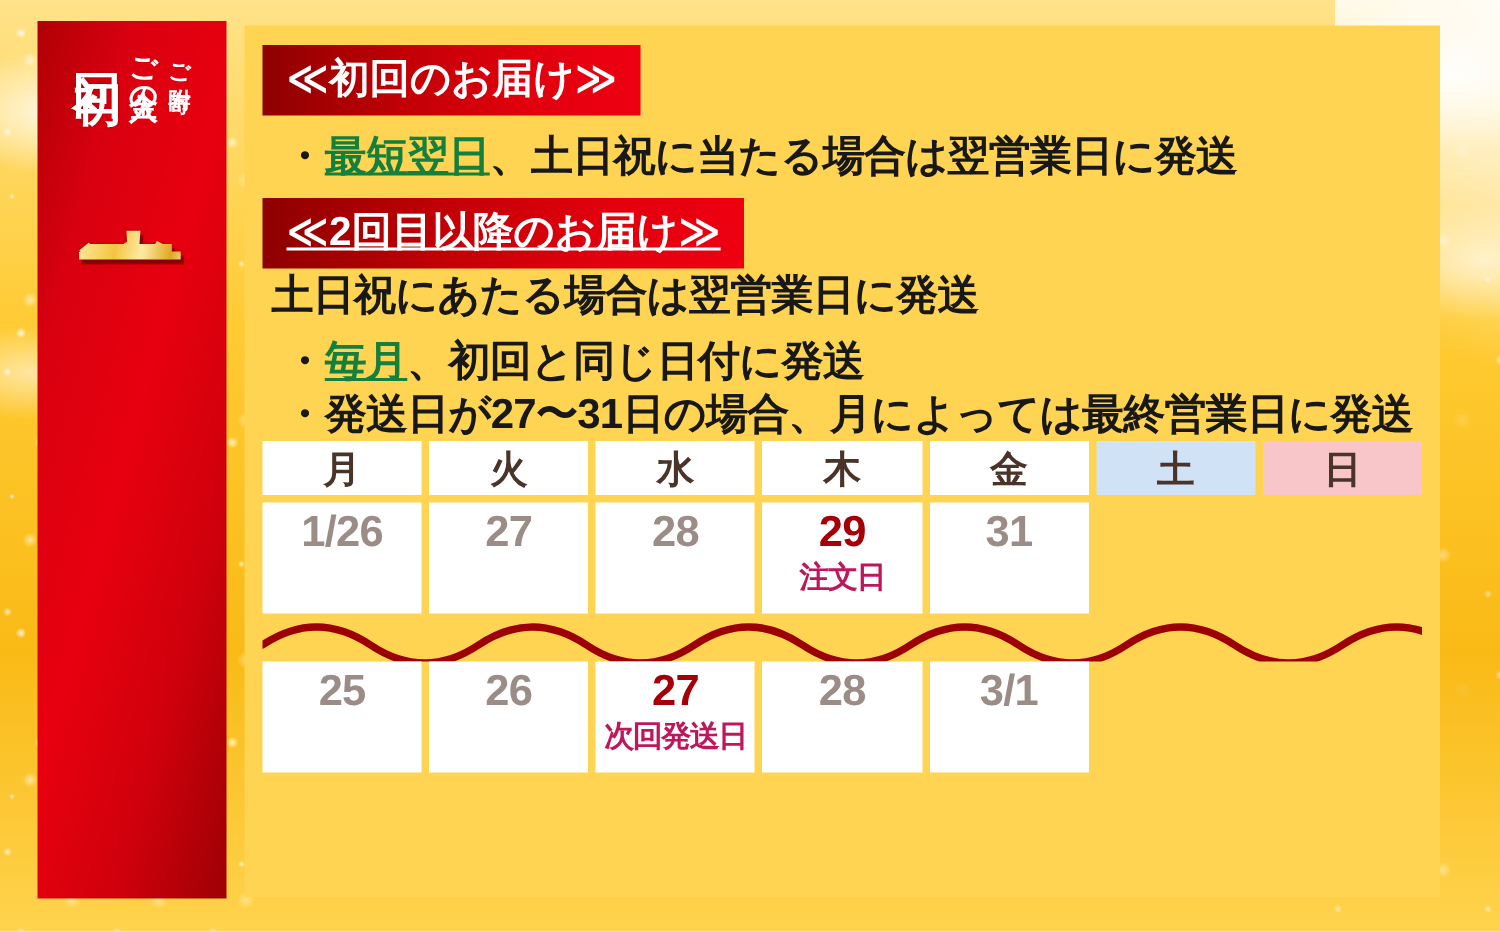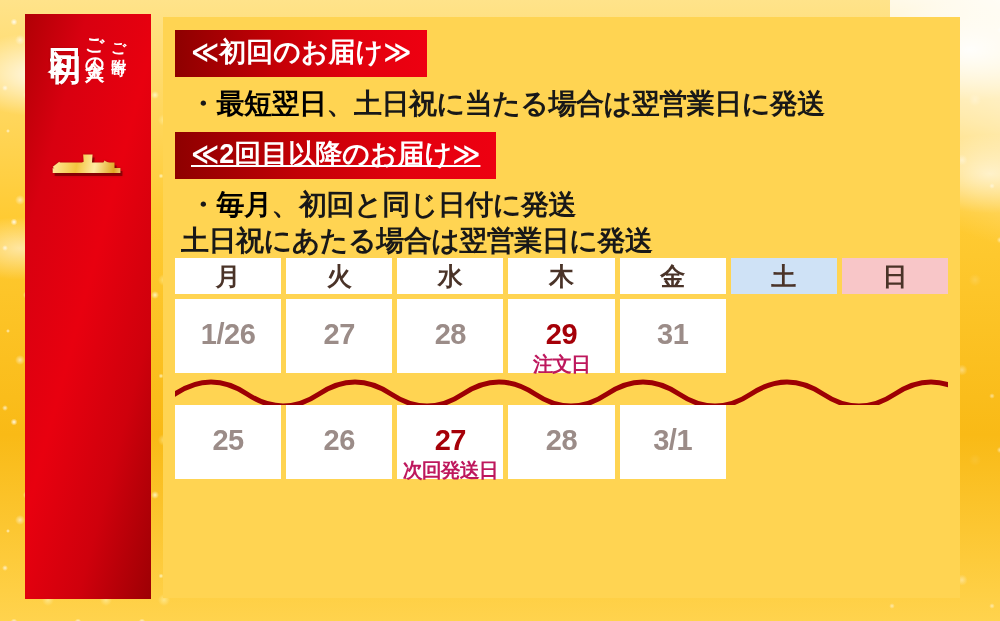--- a/index.html
+++ b/index.html
@@ -189,21 +189,21 @@
   }
 
   .body-line {
     color: #181818;
     font-weight: bold;
     font-size: 28px;
     line-height: 1.28;
     white-space: nowrap;
     letter-spacing: -0.5px;
   }
-  .body-line .hl { color: #000000; }
+  .body-line .hl { color: #15803d; text-decoration: underline; }
 
   .example-line {
     color: #f4796c;
     font-weight: bold;
     font-size: 21px;
     line-height: 1.2;
     letter-spacing: -0.5px;
     margin: 6px 0 3px 2px;
     white-space: nowrap;
   }
@@ -231,21 +231,21 @@
   .cal-head .cell.sun { background: #f8c6c8; }
 
   .cal-body { margin-top: 5px; }
   .cal-body .cell {
     height: 74px;
     background: #ffffff;
     display: flex;
     flex-direction: column;
     align-items: center;
     justify-content: flex-start;
-    padding-top: 20px;
+    padding-top: 5px;
   }
   .cal-body .num {
     font-weight: bold;
     font-size: 29px;
     color: #9b8c88;
     line-height: 1.05;
     letter-spacing: -0.5px;
   }
   .cal-body .cell.mark .num { color: #a50008; }
   .cal-body .label {
@@ -290,28 +290,31 @@
     
     <div class="section-tag">≪初回のお届け≫</div>
 
     <div class="body-line" style="margin:9px 0 0 14px;">
       <span>・</span><span class="hl">最短翌日</span><span>、土日祝に当たる場合は翌営業日に発送</span>
     </div>
 
     
     <div class="section-tag" style="margin-top:10px;text-decoration:underline;">≪2回目以降のお届け≫</div>
 
+    <div class="body-line" style="margin:0 0 0 6px;">
+      <span>土日祝にあたる場合は翌営業日に発送</span>
+    </div>
+
     <div class="body-line" style="margin:8px 0 0 14px;">
       <span>・</span><span class="hl">毎月</span><span>、初回と同じ日付に発送</span>
     </div>
 
-    <div class="body-line" style="margin:0 0 0 6px;">
-      <span>土日祝にあたる場合は翌営業日に発送</span>
-    </div>
-
+    <div class="body-line" style="margin:0 0 0 14px;">
+      <span>・</span><span>発送日が27〜31日の場合、月によっては最終営業日に発送</span>
+    </div>
 
 
     
     <div id="calendar">
 
       <div class="cal-row cal-head" id="cal-head">
           <div class="cell">月</div>
           <div class="cell">火</div>
           <div class="cell">水</div>
           <div class="cell">木</div>

